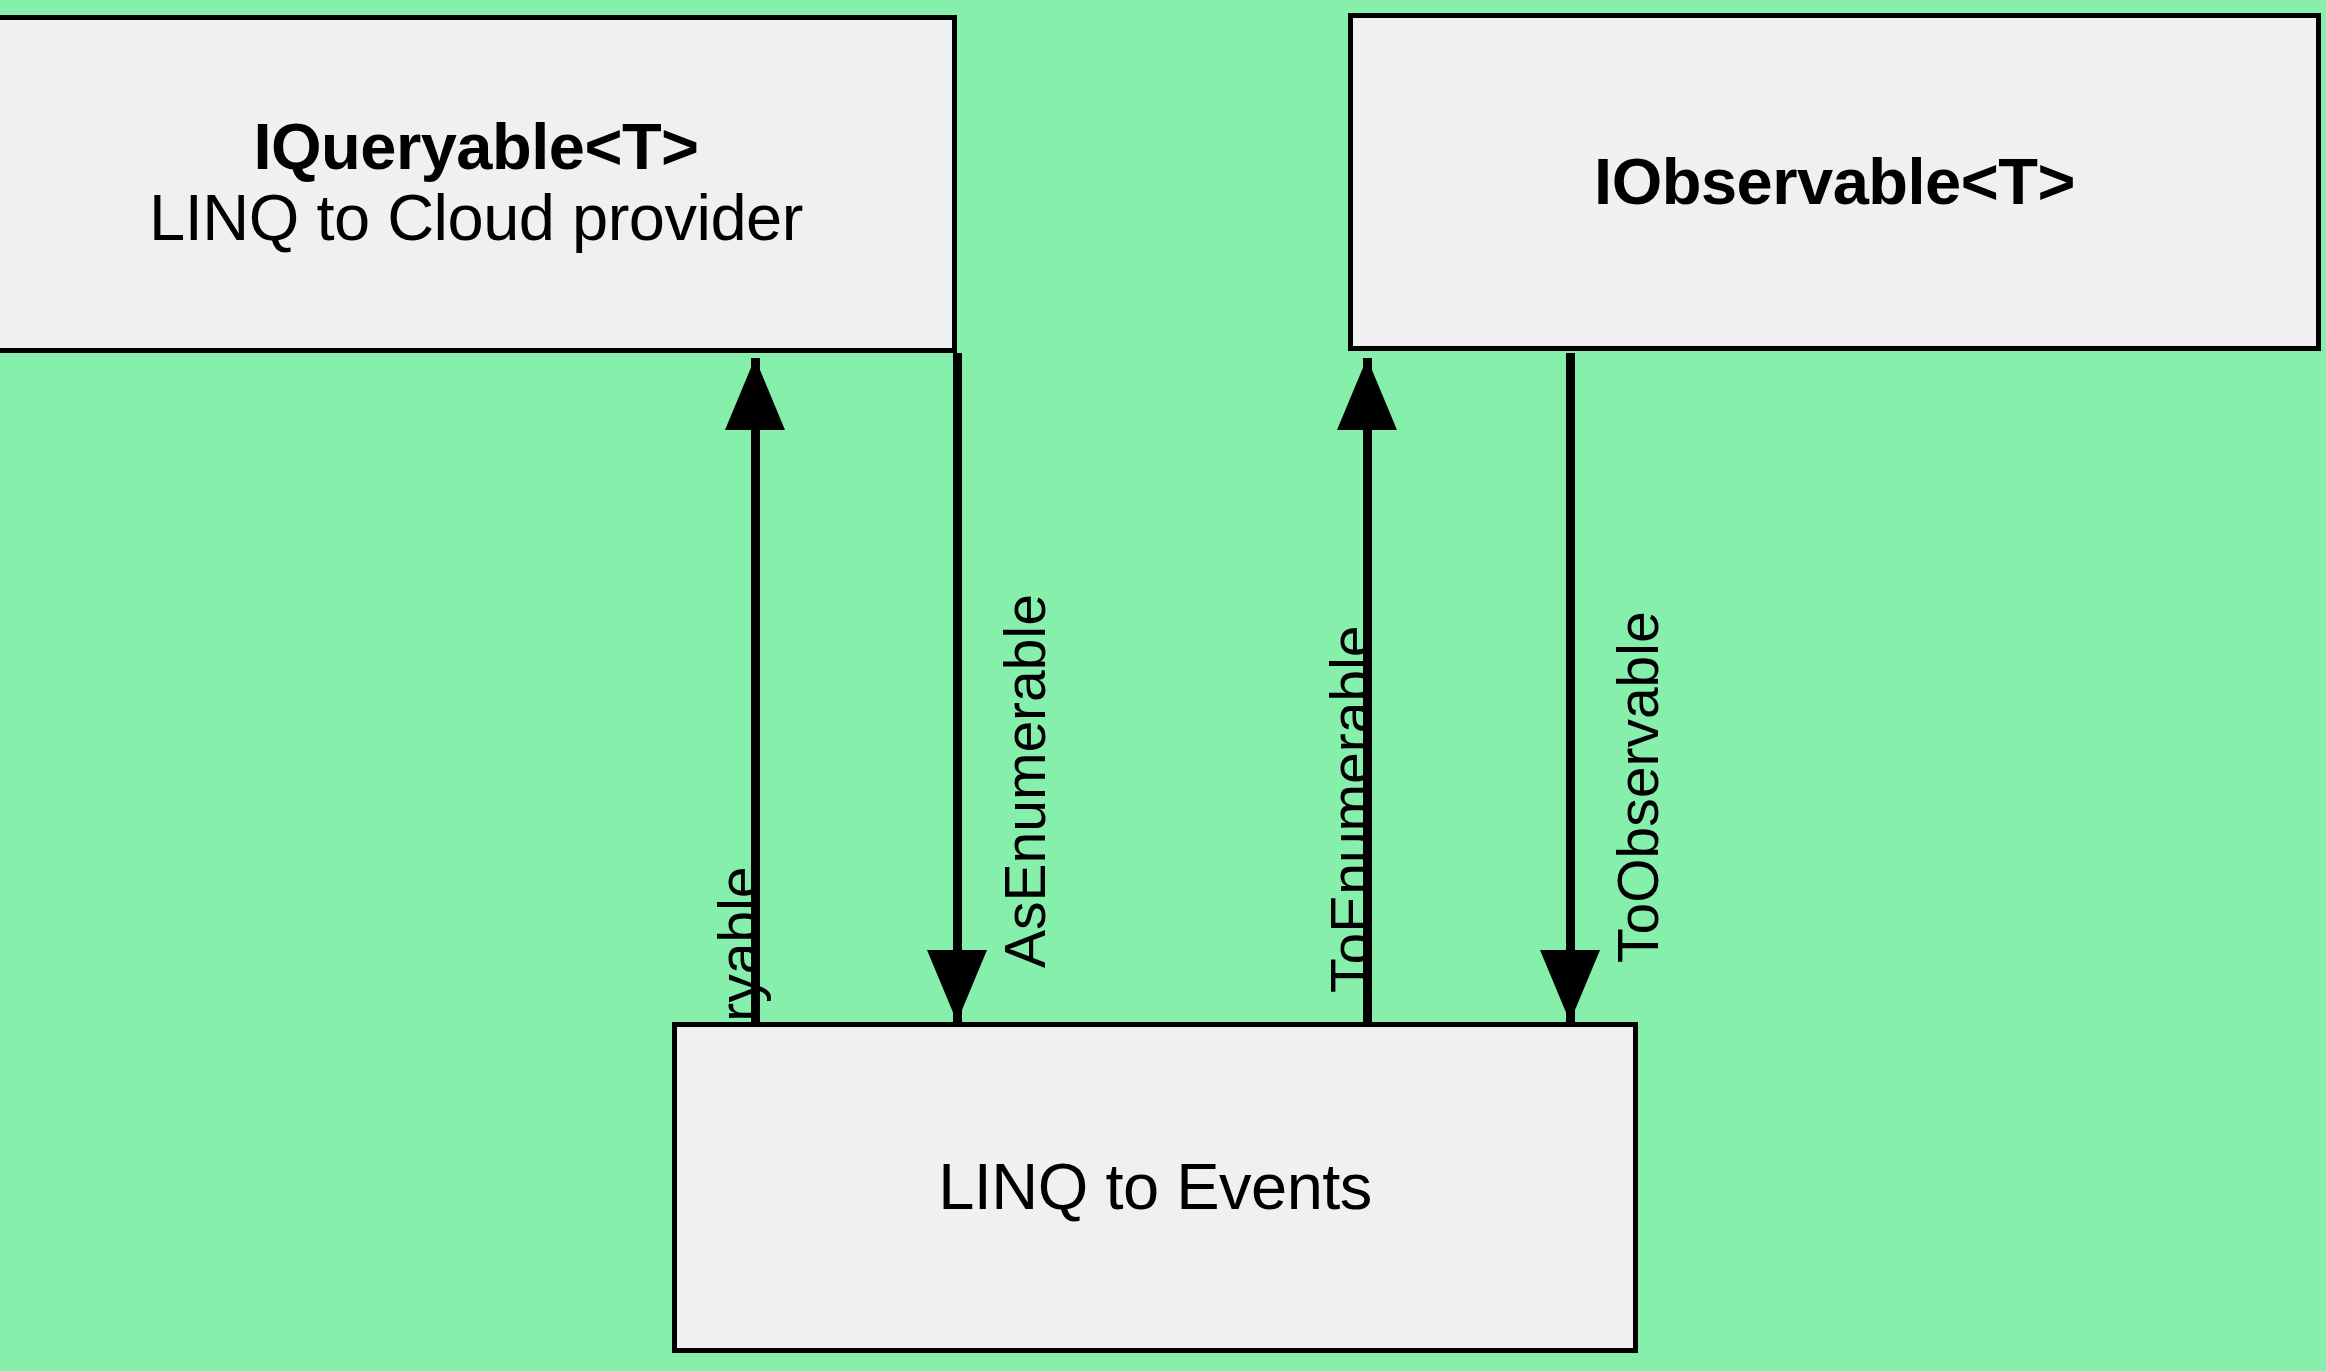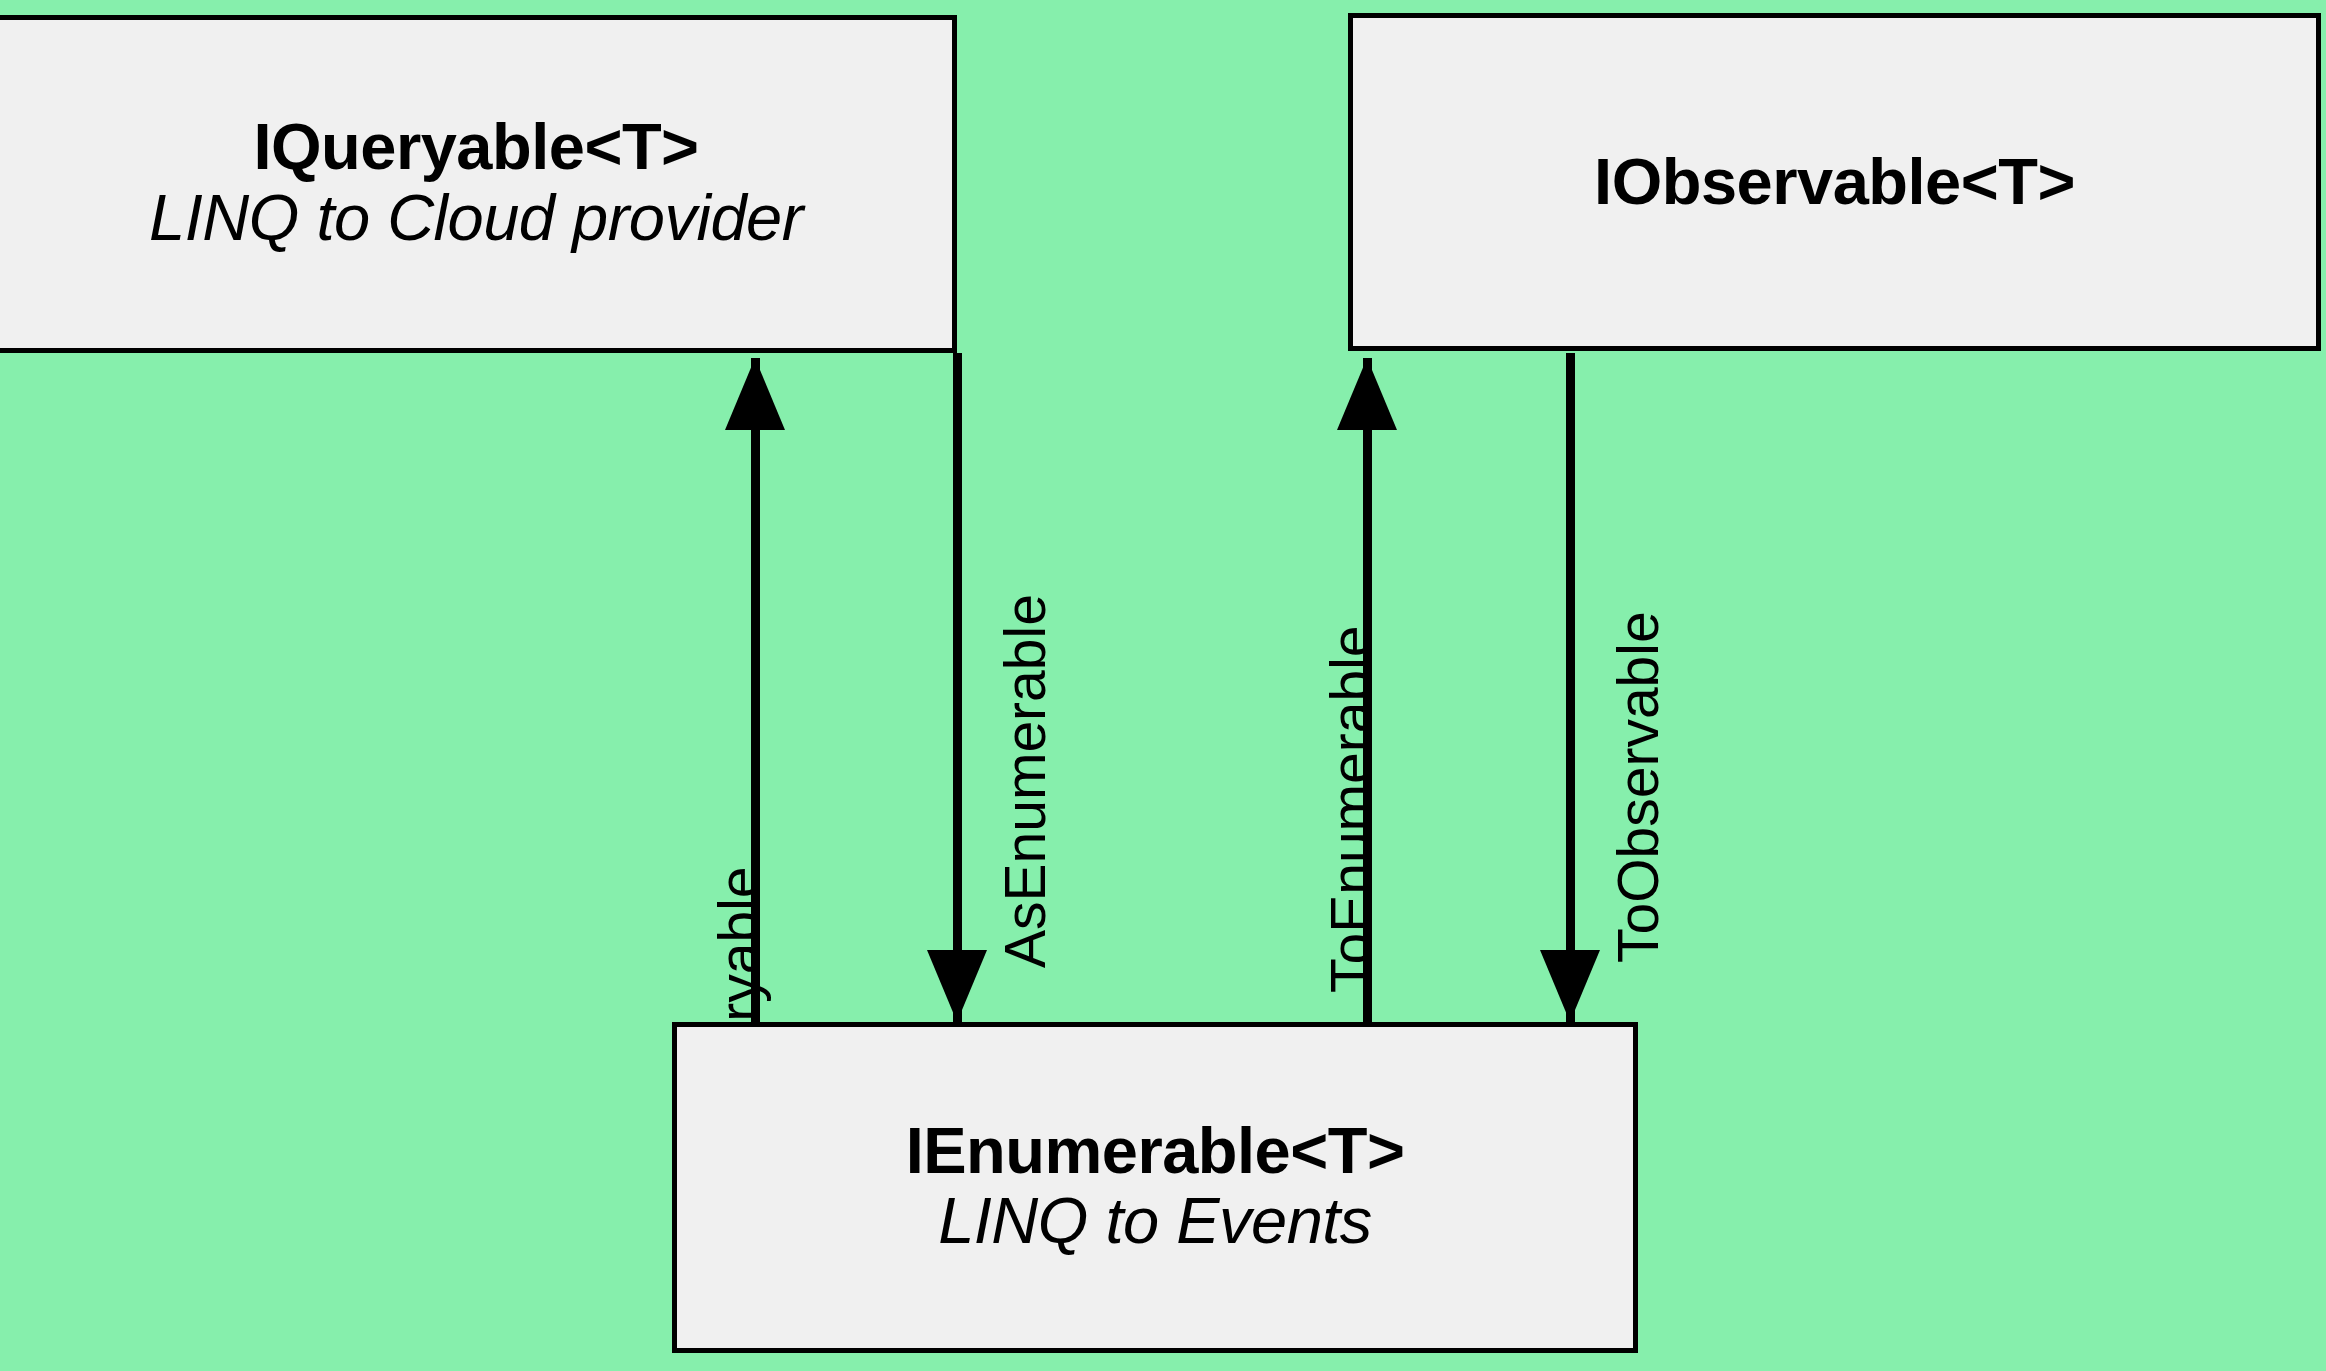--- a/index.html
+++ b/index.html
@@ -34,21 +34,20 @@
   .node .title {
     font-size: 65px;
     font-weight: bold;
     color: #000000;
     line-height: 1.05;
     letter-spacing: -0.5px;
     white-space: nowrap;
   }
   .node .subtitle {
     font-size: 65px;
-    font-style: italic;
     font-weight: normal;
     color: #000000;
     line-height: 1.12;
     letter-spacing: -0.5px;
     white-space: nowrap;
   }
 
   #node-queryable  { left: -5px;   top: 15px;   width: 962px;  height: 338px; }
   #node-observable { left: 1348px; top: 13px;   width: 973px;  height: 338px; }
   #node-enumerable { left: 672px;  top: 1022px; width: 966px;  height: 331px; }
@@ -117,21 +116,20 @@
   <div class="node" id="node-queryable">
     <div class="title">IQueryable&lt;T&gt;</div>
     <div class="subtitle">LINQ to Cloud provider</div>
   </div>
 
   <div class="node" id="node-observable">
     <div class="title">IObservable&lt;T&gt;</div>
   </div>
 
   <div class="node" id="node-enumerable">
-    <div class="title">IEnumerable&lt;T&gt;</div>
     <div class="subtitle">LINQ to Events</div>
   </div>
 
   <div class="arrow up" id="arrow-asqueryable">
     <div class="shaft"></div>
     <div class="head"></div>
     <div class="label left-side">AsQueryable</div>
   </div>
 
   <div class="arrow down" id="arrow-asenumerable">

